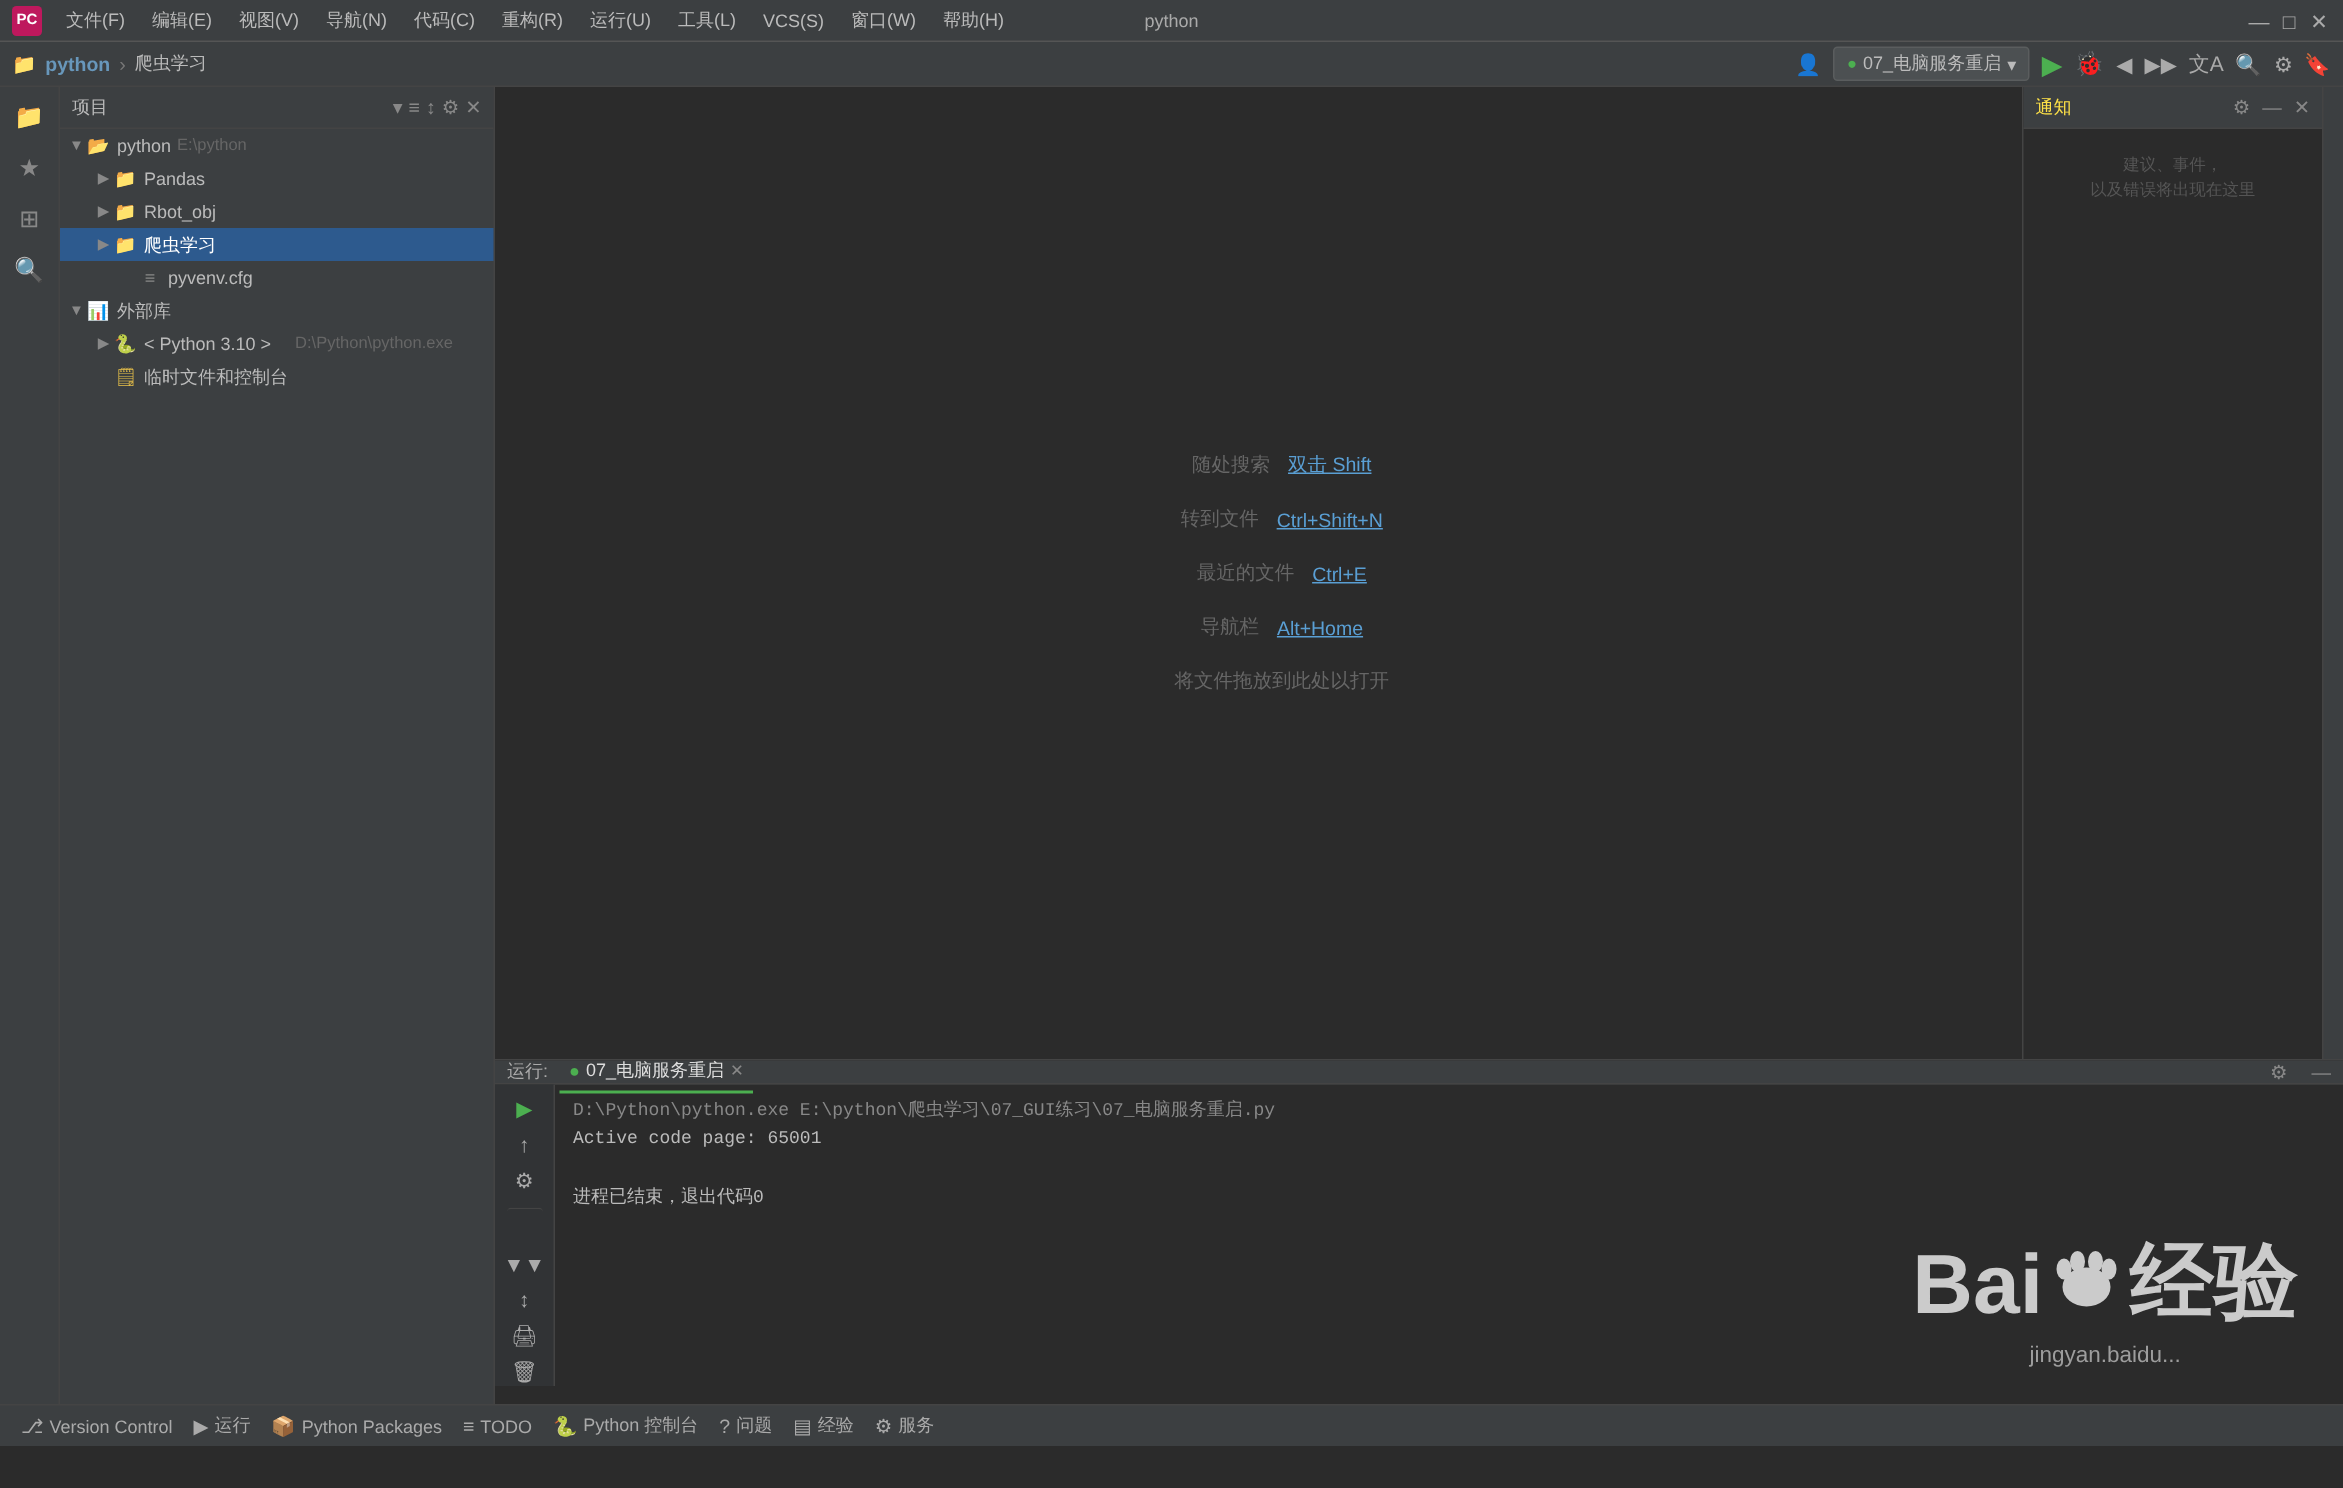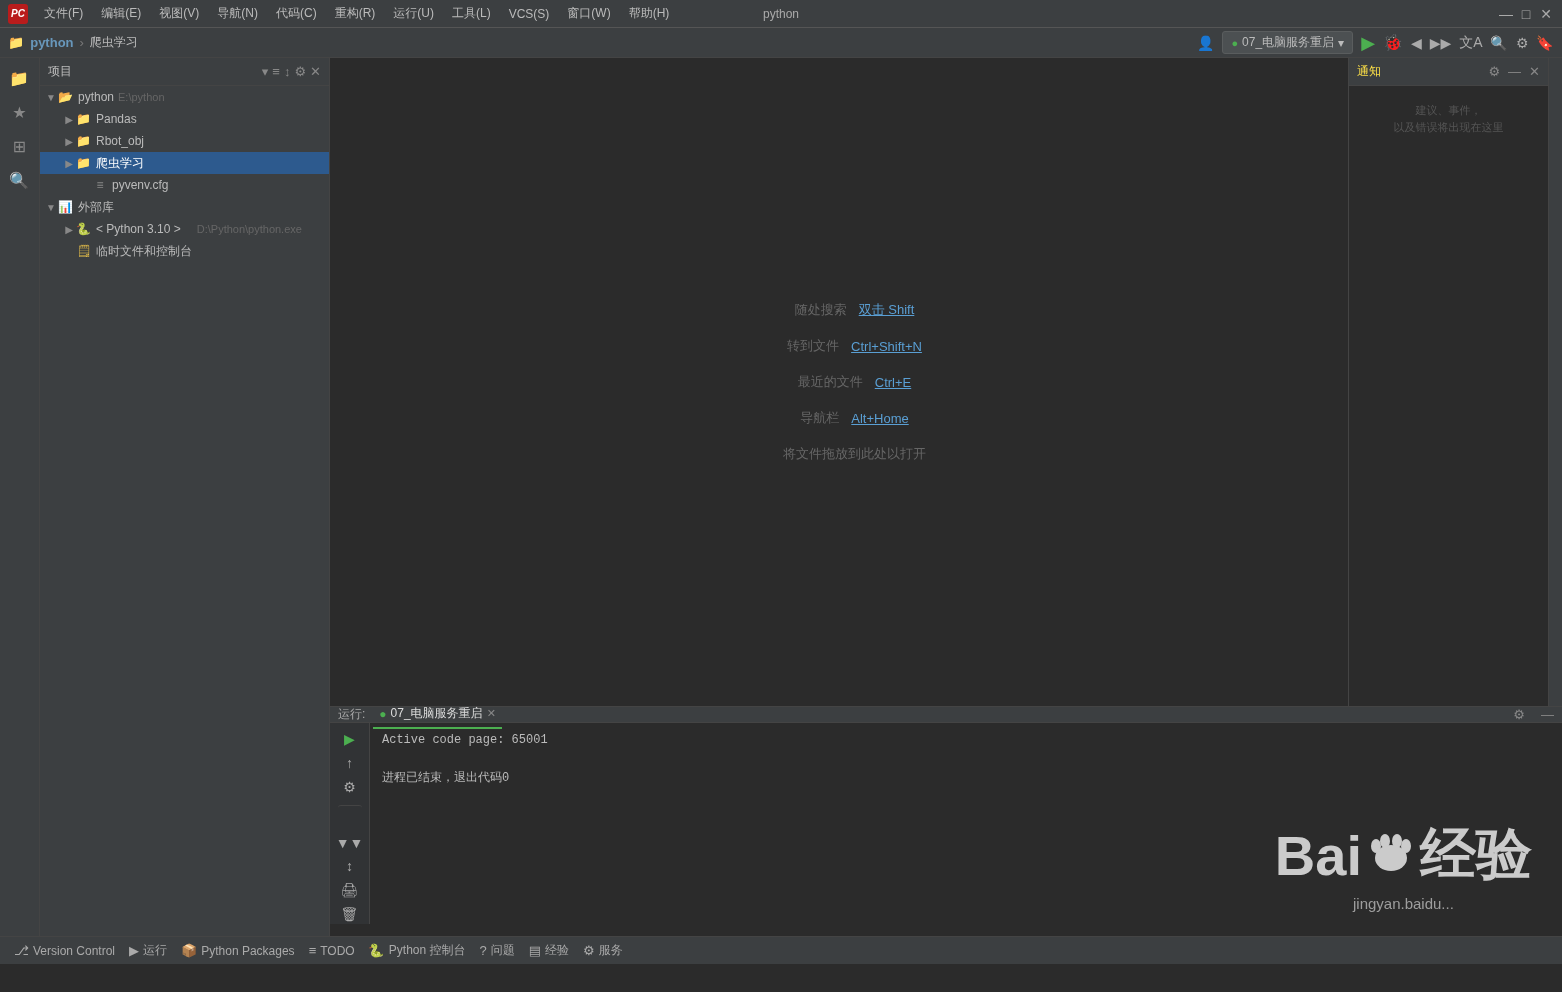--- a/index.html
+++ b/index.html
@@ -20,29 +20,28 @@
       background: #3c3f41;
       display: flex;
       align-items: center;
       padding: 0 8px;
       border-bottom: 1px solid #555;
       position: relative;
     }
     #titlebar .logo {
       width: 20px;
       height: 20px;
-      background: #b91c1c;
+      background: #be185d;
       border-radius: 3px;
       display: flex; align-items: center; justify-content: center;
       color: white;
       font-weight: bold;
       font-size: 10px;
       margin-right: 8px;
       flex-shrink: 0;
-      font-style: italic;
     }
     #titlebar .menu-items {
       display: flex;
       align-items: center;
       gap: 2px;
       flex: 1;
     }
     #titlebar .menu-item {
       padding: 3px 8px;
       color: #bbbbbb;
@@ -528,20 +527,21 @@
             <div class="run-side-btn active">▶</div>
             <div class="run-side-btn">↑</div>
             <div class="run-side-btn">⚙</div>
             <div class="run-side-btn" style="border-top:1px solid #444;width:24px;margin:4px 0;"></div>
             <div class="run-side-btn">▼▼</div>
             <div class="run-side-btn">↕</div>
             <div class="run-side-btn">🖨</div>
             <div class="run-side-btn">🗑</div>
           </div>
           <div id="run-output">
+            <div class="cmd-line">D:\Python\python.exe E:\python\爬虫学习\07_GUI练习\07_电脑服务重启.py</div>
             <div>Active code page: 65001</div>
             <div>&nbsp;</div>
             <div class="exit-line">进程已结束，退出代码0</div>
           </div>
         </div>
       </div>
     </div>
   </div>
 
   <div id="statusbar">

